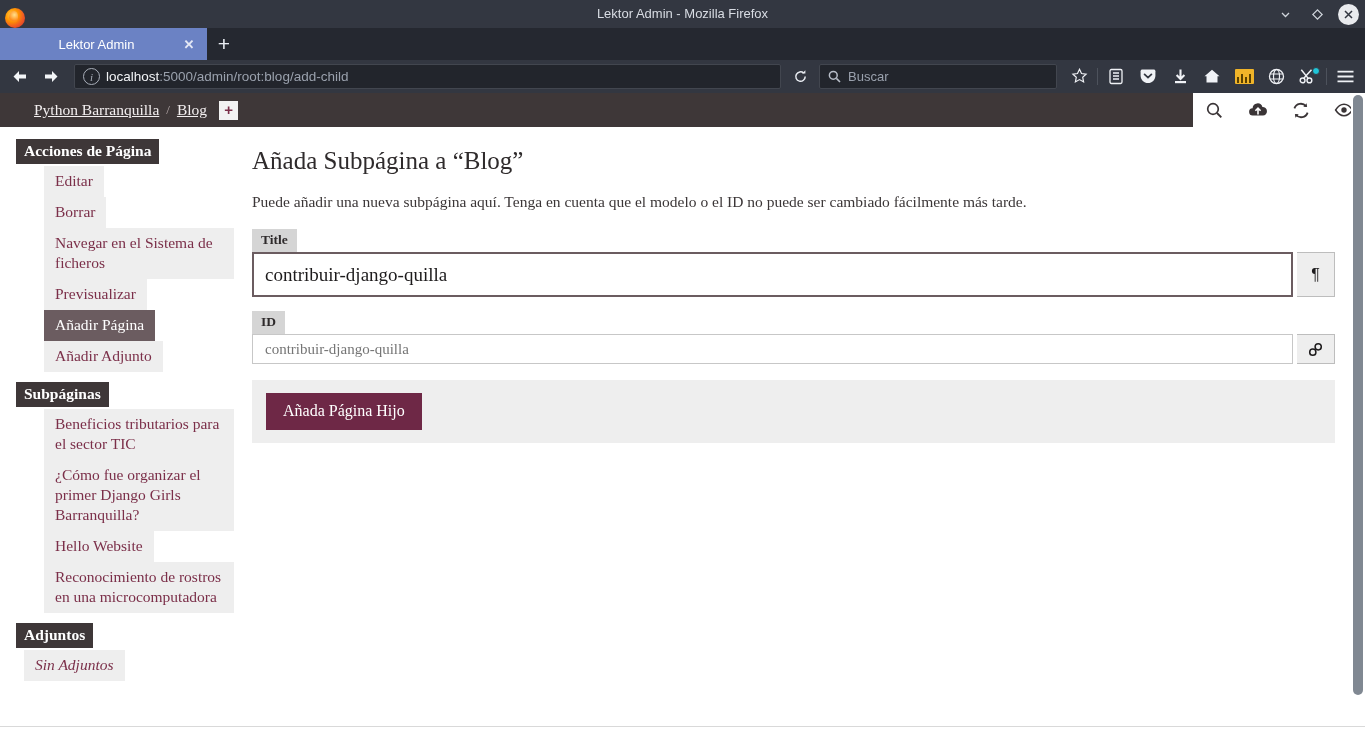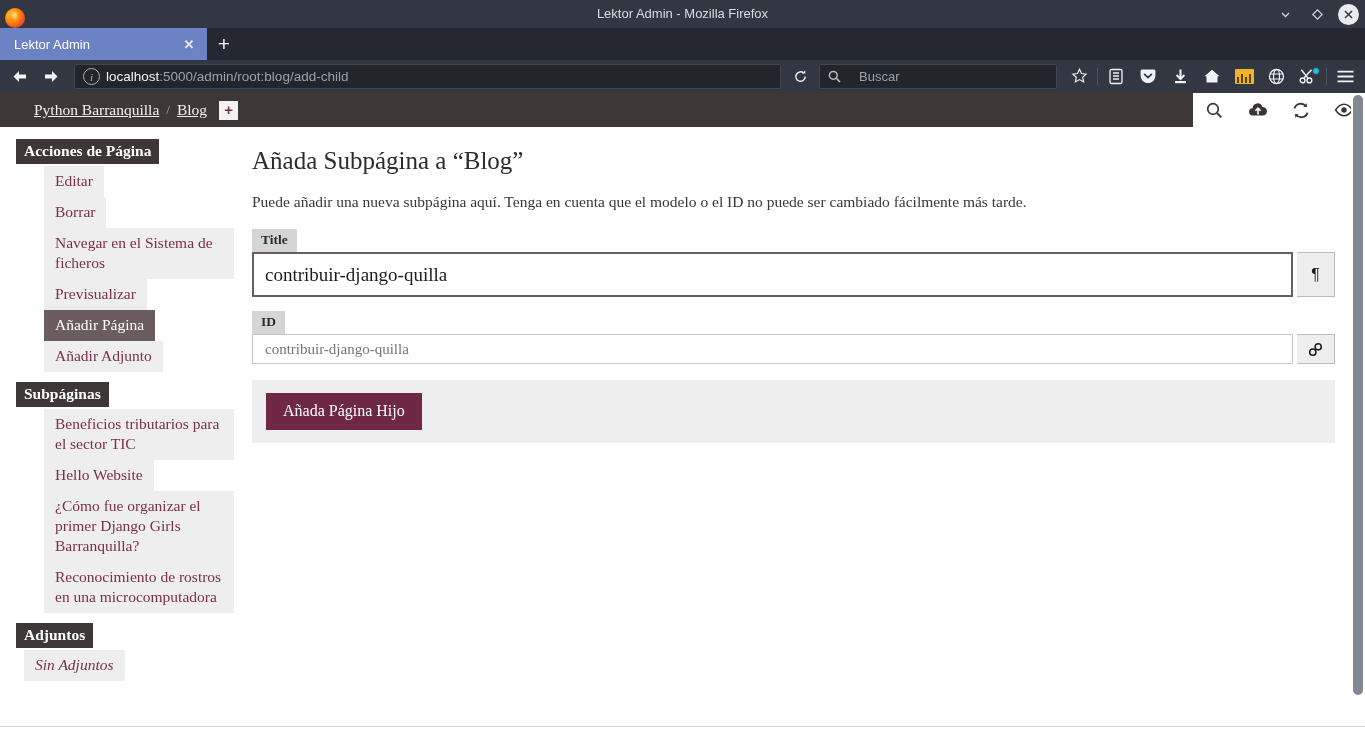--- a/index.html
+++ b/index.html
@@ -52,21 +52,21 @@
   .tabstrip {
     height: 32px; width: 100%;
     background: #252830;
     display: flex; align-items: flex-end;
   }
   .tab {
     width: 207px; height: 32px;
     background: #6b82c4;
     display: flex; align-items: center;
     padding: 0 8px 0 14px;
-    color: #ffffff; font-size: 13px;
+    color: #ffffff; font-size: 13px; text-align: center;
   }
   .tab-label { flex: 1; white-space: nowrap; overflow: hidden; text-overflow: ellipsis; }
   .tab-close {
     width: 20px; height: 20px; color: #e4e8f5; font-size: 13px; font-weight: bold;
     display: flex; align-items: center; justify-content: center;
   }
   .newtab {
     width: 34px; height: 32px; color: #e9ecf2; font-size: 21px;
     display: flex; align-items: center; justify-content: center;
   }
@@ -97,21 +97,21 @@
   }
   .url-text { font-size: 13.5px; color: #9aa1ad; white-space: nowrap; }
   .url-text b { color: #f2f4f7; font-weight: normal; }
   .reload-btn {
     width: 28px; height: 25px; color: #e9ecf2; font-size: 14px;
     display: flex; align-items: center; justify-content: center; flex: none;
   }
   .searchbox {
     width: 238px; height: 25px; flex: none;
     background: #22252c; border: 1px solid #42464f; border-radius: 2px;
-    display: flex; align-items: center; padding: 0 8px; gap: 18px;
+    display: flex; align-items: center; padding: 0 8px; gap: 7px;
     margin-left: 3px;
   }
   .search-ph { font-size: 13px; color: #9aa1ad; }
   .tb-icons { display: flex; align-items: center; flex: none; margin-left: 4px; }
   .tb-icon {
     width: 32px; height: 28px; color: #f0f2f6;
     display: flex; align-items: center; justify-content: center;
     position: relative;
   }
   .tb-sep { width: 1px; height: 17px; background: #4d525c; margin: 0 2px; }
@@ -437,22 +437,22 @@
       <li><a class="side-link" href="#">Borrar</a></li>
       <li><a class="side-link" href="#">Navegar en el Sistema de ficheros</a></li>
       <li><a class="side-link" href="#">Previsualizar</a></li>
       <li><a class="side-link active" href="#">Añadir Página</a></li>
       <li><a class="side-link" href="#">Añadir Adjunto</a></li>
     </ul>
 
     <div class="section-title sub">Subpáginas</div>
     <ul class="side-list">
       <li><a class="side-link" href="#">Beneficios tributarios para el sector TIC</a></li>
+      <li><a class="side-link" href="#">¿Cómo fue organizar el primer Django Girls Barranquilla?</a></li>
       <li><a class="side-link" href="#">Hello Website</a></li>
-      <li><a class="side-link" href="#">¿Cómo fue organizar el primer Django Girls Barranquilla?</a></li>
       <li><a class="side-link" href="#">Reconocimiento de rostros en una microcomputadora</a></li>
     </ul>
 
     <div class="section-title sub">Adjuntos</div>
     <ul class="side-list">
       <li><span class="side-link italic indent-less">Sin Adjuntos</span></li>
     </ul>
   </div>
 
   <div class="main">

